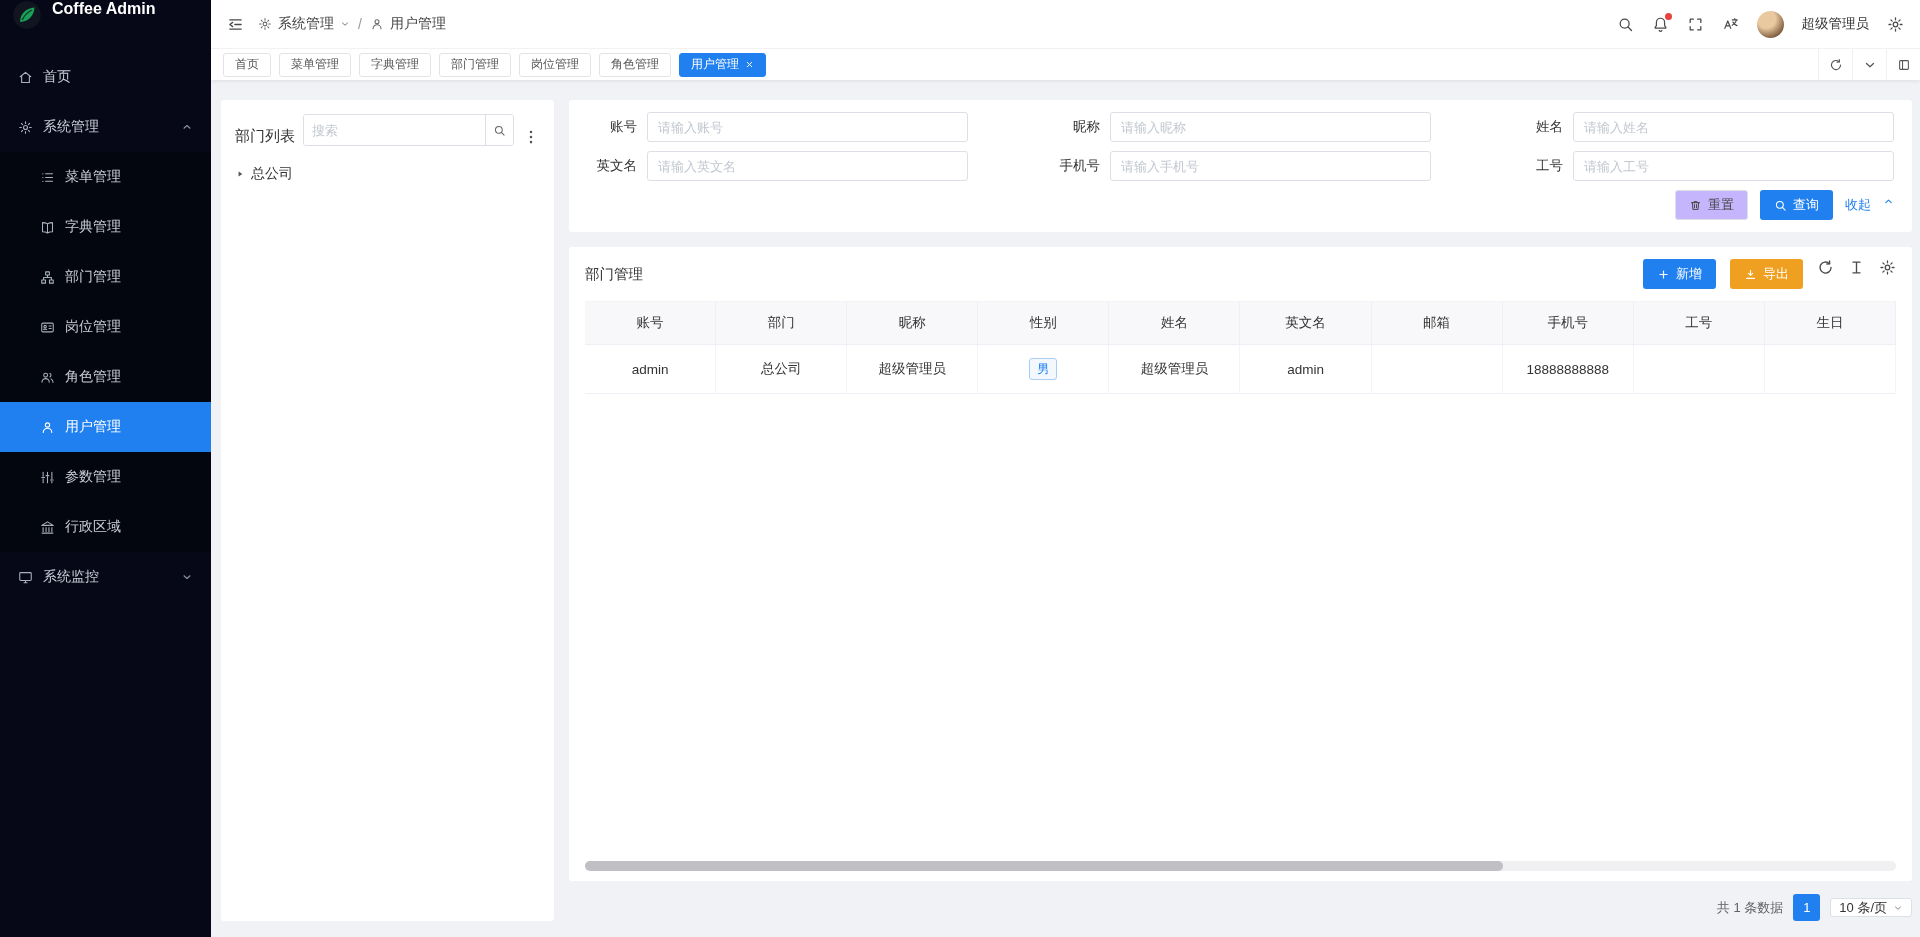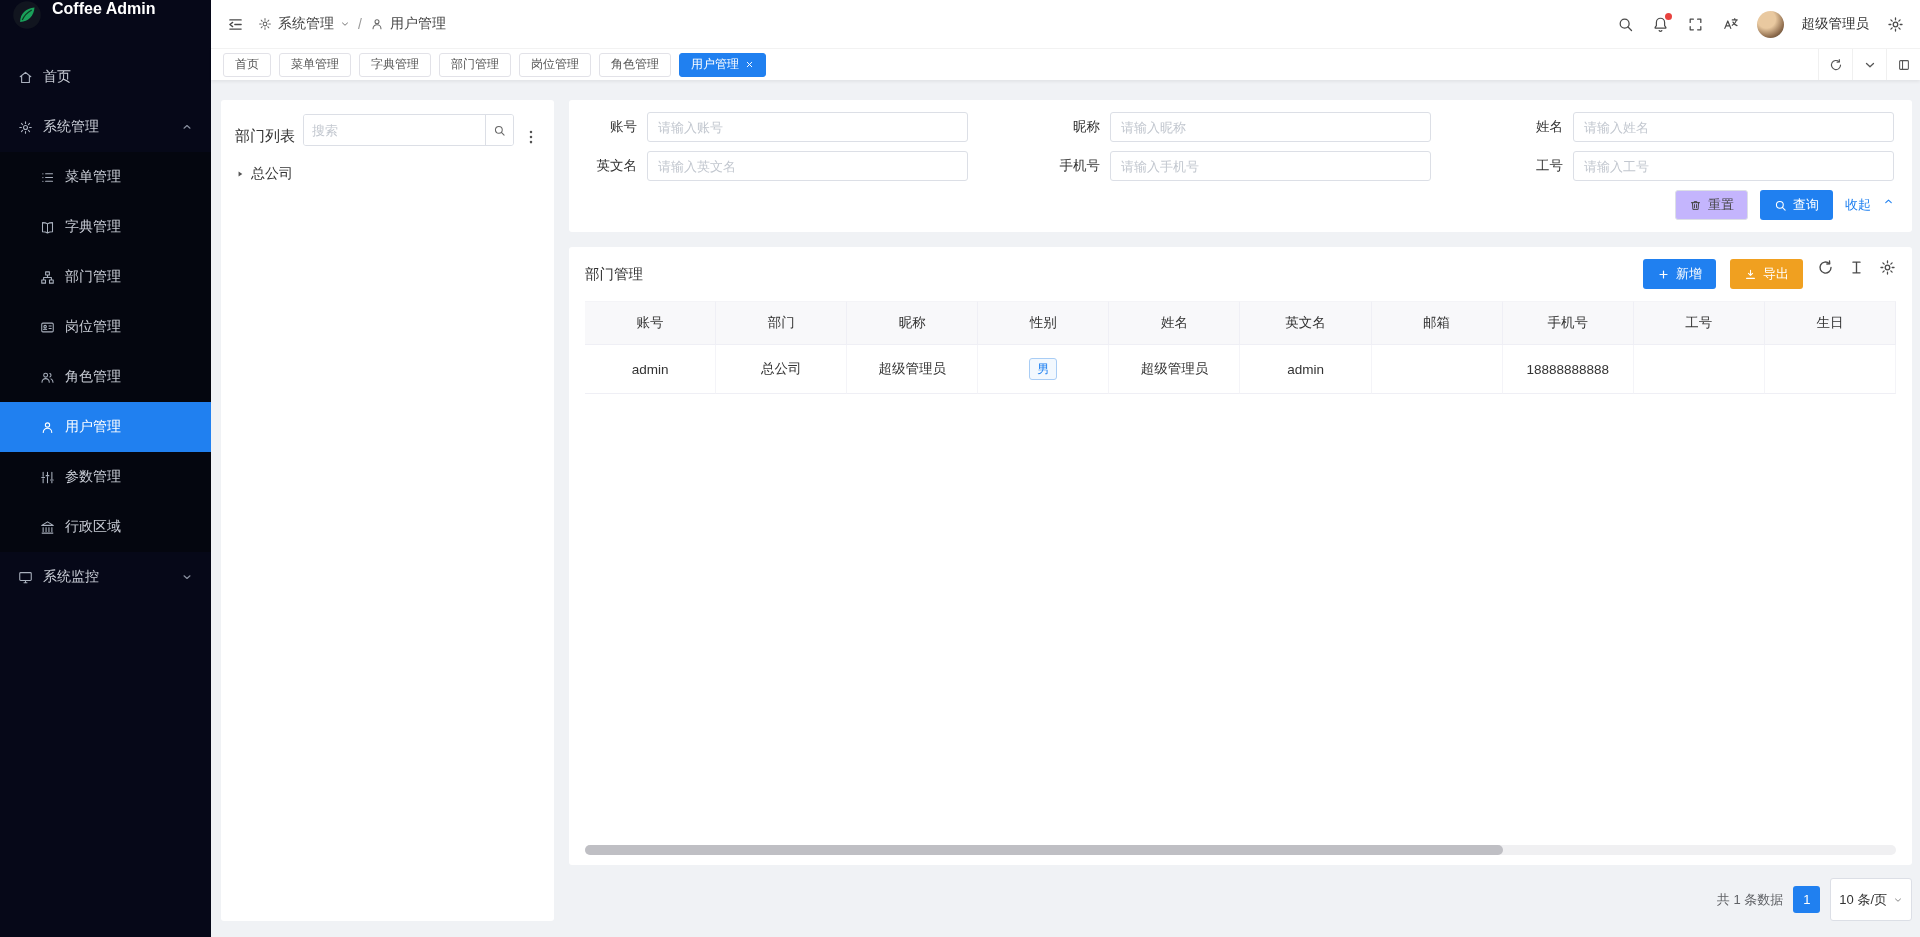--- a/index.html
+++ b/index.html
@@ -89,21 +89,21 @@
 .acts{display:flex;gap:13px;align-items:center}
 .act{width:15px;height:15px;cursor:pointer}
 .act.view,.act.edit{color:#2080f0}
 .act.del{color:#ee6b6b}
 .spacer{flex:1}
 .hscroll{height:10px;background:#f0f0f2;border-radius:5px;margin-top:8px;position:relative;flex:none}
 .hthumb{position:absolute;left:0;top:0;height:10px;width:70%;background:#bfbfc4;border-radius:5px;cursor:pointer}
 
 .pager{flex:none;display:flex;align-items:center;justify-content:flex-end;gap:10px;margin-top:13px;font-size:13px;color:#606266}
 .pnum{width:27px;height:27px;background:#2080f0;color:#fff;border-radius:3px;display:flex;align-items:center;justify-content:center;font-size:13px;cursor:pointer}
-.psize{height:43px;border:1px solid #dcdfe6;background:#fff;border-radius:3px;display:flex;align-items:center;gap:6px;padding:0 8px;cursor:pointer;color:#333}
+.psize{height:19px;border:1px solid #dcdfe6;background:#fff;border-radius:3px;display:flex;align-items:center;gap:6px;padding:0 8px;cursor:pointer;color:#333}
 .psize .ic{width:10px;height:10px;color:#888}
 </style>
 </head>
 <body>
 
 <aside class="sidebar">
   <div class="logo">
     <span class="logo-badge">
       <svg viewBox="0 0 24 24">
           <circle cx="12" cy="12" r="11" fill="#11151f"></circle>

